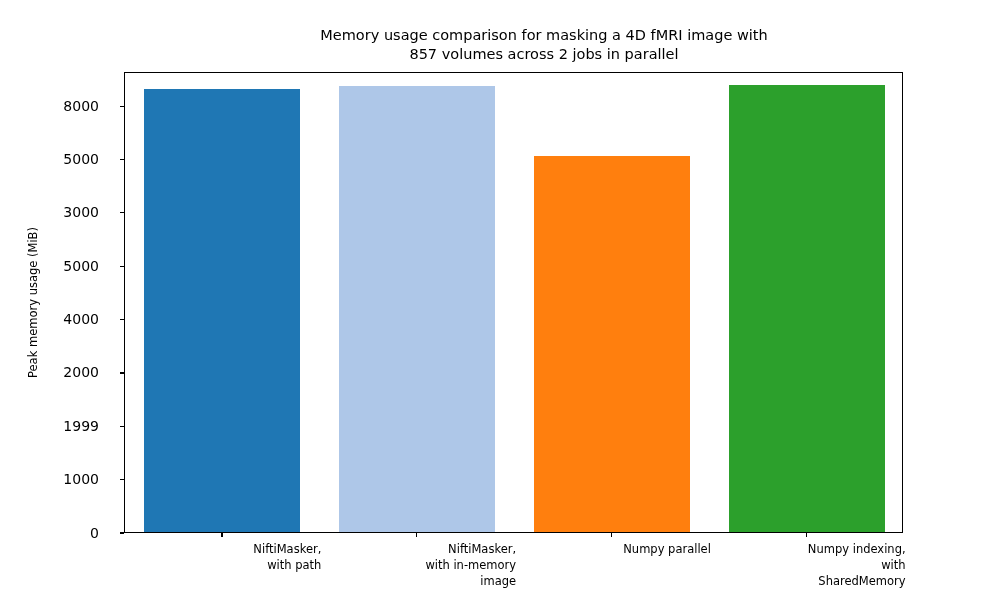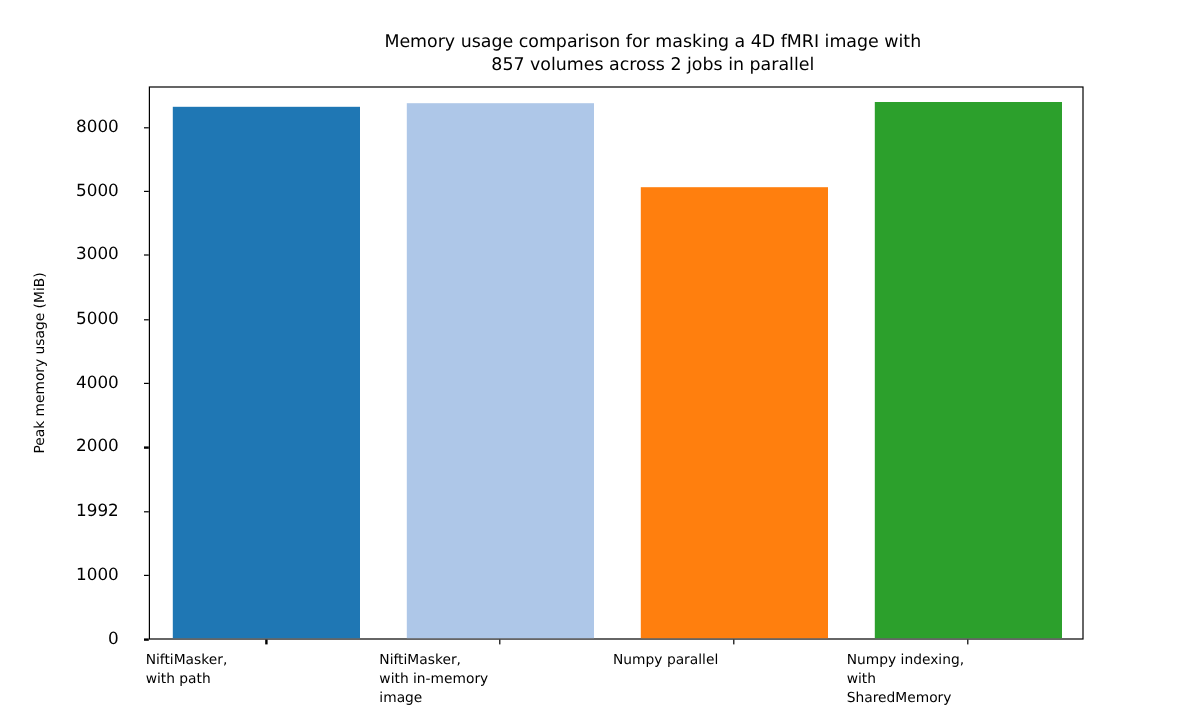--- a/index.html
+++ b/index.html
@@ -118,21 +118,21 @@
     top: 0;
     width: 1.2px;
     height: 4.2px;
     background: #000000;
   }
   .xtick .tick-label {
     position: absolute;
     left: 0;
     top: 9px;
     width: 200px;
-    text-align: left;
+    text-align: right;
     font-size: 11.5px;
     color: #000000;
     line-height: 1.38;
     white-space: pre-line;
   }
 </style>
 </head>
 <body>
 
 <div id="figure">
@@ -154,21 +154,21 @@
   <div class="ytick" style="top: 533px; width: 124px;">
         <div class="tick-mark"></div>
         <div class="tick-label">0</div>
       </div>
       <div class="ytick" style="top: 479.644px; width: 124px;">
         <div class="tick-mark"></div>
         <div class="tick-label">1000</div>
       </div>
       <div class="ytick" style="top: 426.287px; width: 124px;">
         <div class="tick-mark"></div>
-        <div class="tick-label">1992</div>
+        <div class="tick-label">1999</div>
       </div>
       <div class="ytick" style="top: 372.931px; width: 124px;">
         <div class="tick-mark"></div>
         <div class="tick-label">2000</div>
       </div>
       <div class="ytick" style="top: 319.574px; width: 124px;">
         <div class="tick-mark"></div>
         <div class="tick-label">4000</div>
       </div>
       <div class="ytick" style="top: 266.218px; width: 124px;">

